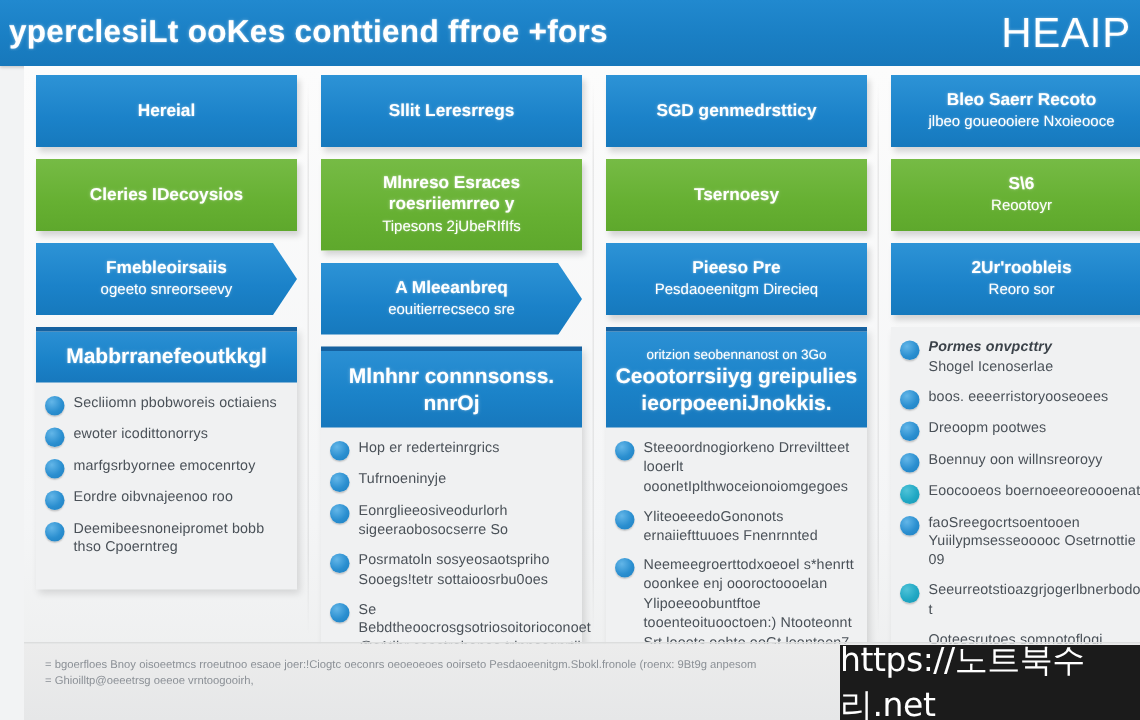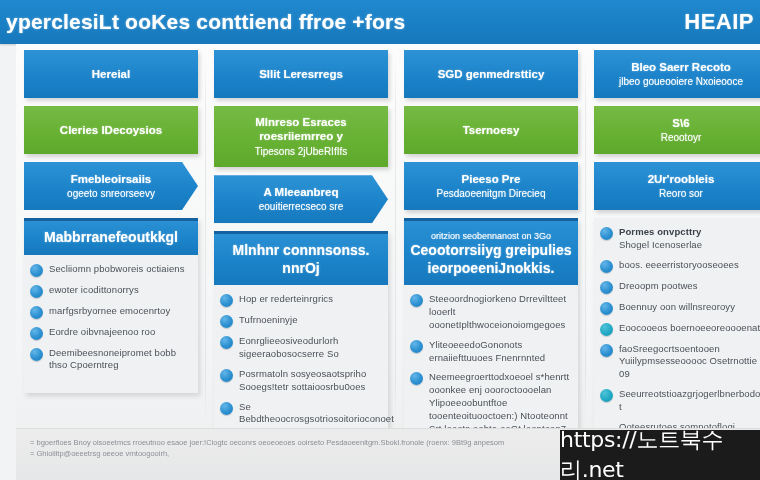--- a/index.html
+++ b/index.html
@@ -19,21 +19,21 @@
     box-shadow:0 1px 2px rgba(0,0,0,.18);
   }
   .topbar-title {
     color:#ffffff; font-size:21px; font-weight:bold;
     letter-spacing:.2px; white-space:nowrap;
     text-shadow:0 0 1px rgba(255,255,255,.55), 0 0 3px rgba(255,255,255,.3);
     filter:blur(.35px);
     overflow:hidden; text-overflow:clip; max-width:600px;
   }
   .topbar-logo {
-    color:#ffffff; font-size:22px; font-weight:bold; letter-spacing:.5px;
+    color:#ffffff; font-size:28px; font-weight:normal; letter-spacing:.5px;
     text-shadow:0 0 2px rgba(255,255,255,.4);
     filter:blur(.2px);
     margin-right:-4px;
   }
 
   
   .sheet {
     position:absolute; left:16px; top:44px; width:760px; height:436px;
     background:linear-gradient(180deg,#fcfcfc 0%,#f4f5f6 70%,#eceded 100%);
   }
@@ -100,21 +100,21 @@
     margin-top:1px;
     background:radial-gradient(circle at 35% 30%, #63b6e8 0%, #2b8fd0 55%, #1d7fc0 100%);
     box-shadow:0 1px 1px rgba(0,0,0,.18);
   }
   .dot.teal { background:radial-gradient(circle at 35% 30%, #4fc3d8 0%, #21a8c4 55%, #1797b3 100%); }
   .bullet-text {
     font-size:9.5px; line-height:1.35; color:#4a5158;
     filter:blur(.45px);
     letter-spacing:.1px;
   }
-  .bullet-text b { color:#3b4249; }
+  .bullet-text b { color:#3b4249;font-style:italic; }
 
   
   .footer {
     position:absolute; left:0; bottom:0; width:760px; height:52px;
     background:linear-gradient(180deg,#ececec 0%,#e6e7e8 100%);
     border-top:1px solid #dcdddd;
     padding:9px 14px;
   }
   .footer-line {
     font-size:7.5px; line-height:1.45; color:#8b9096;

